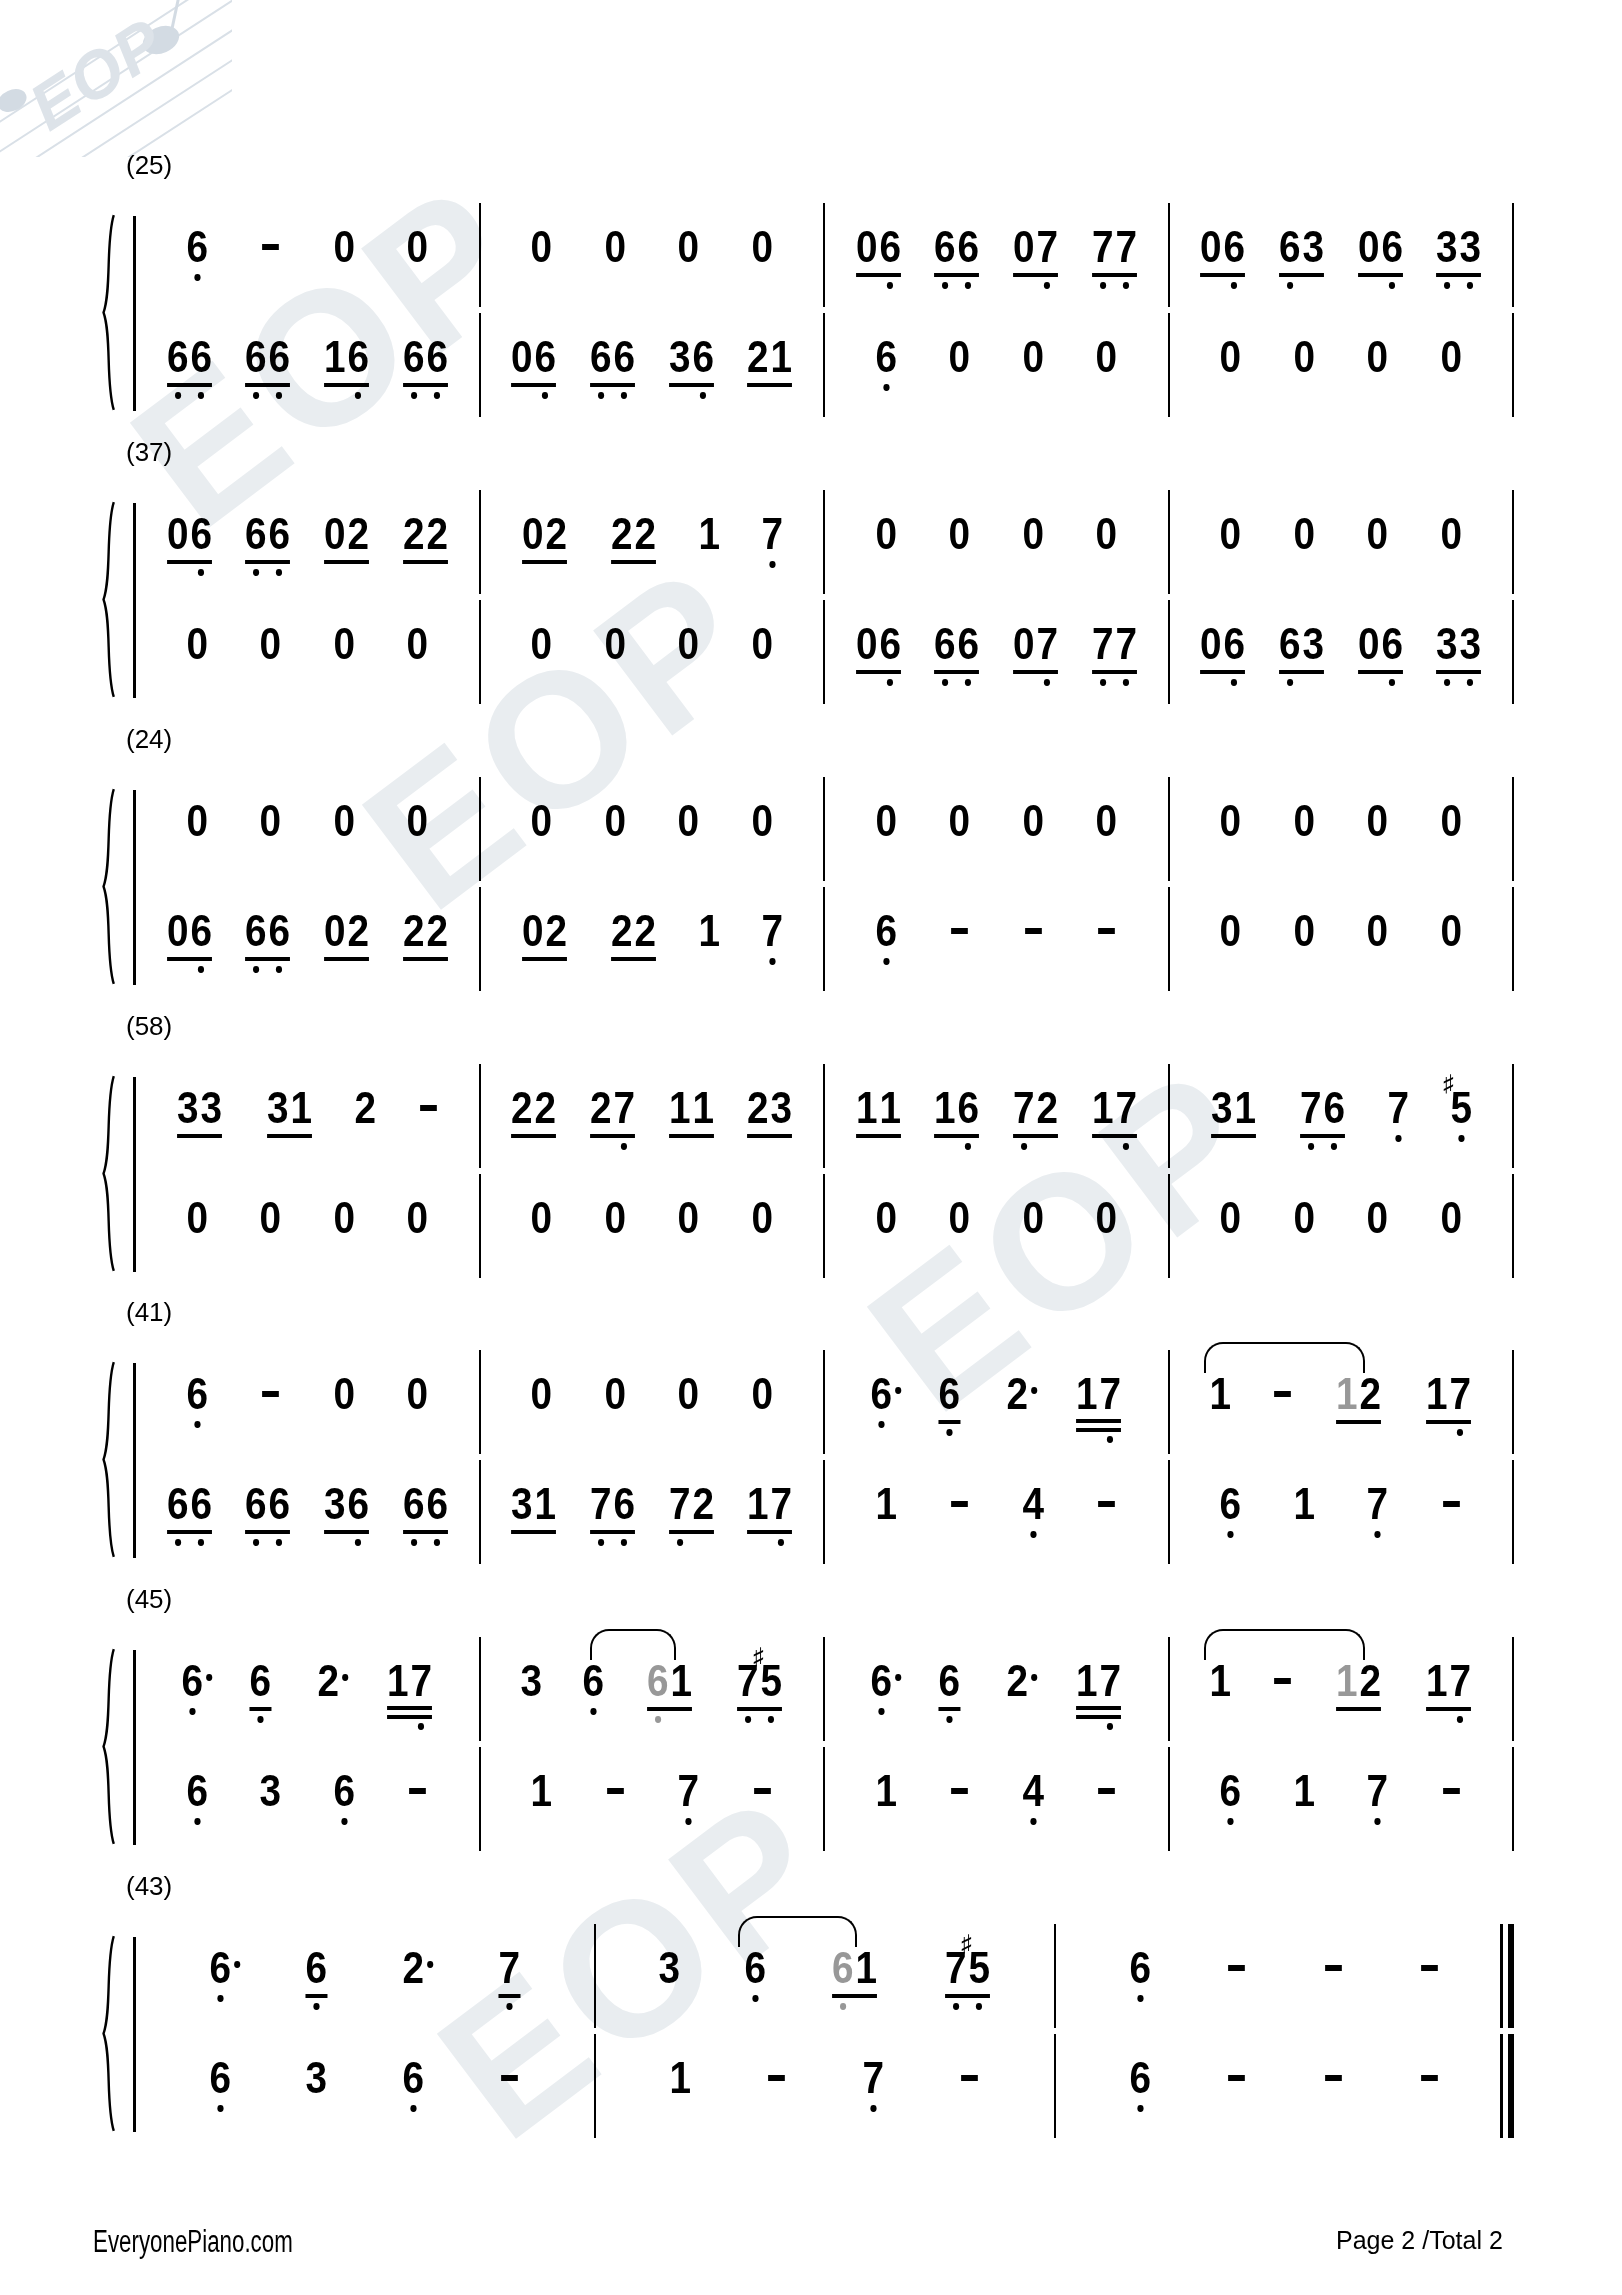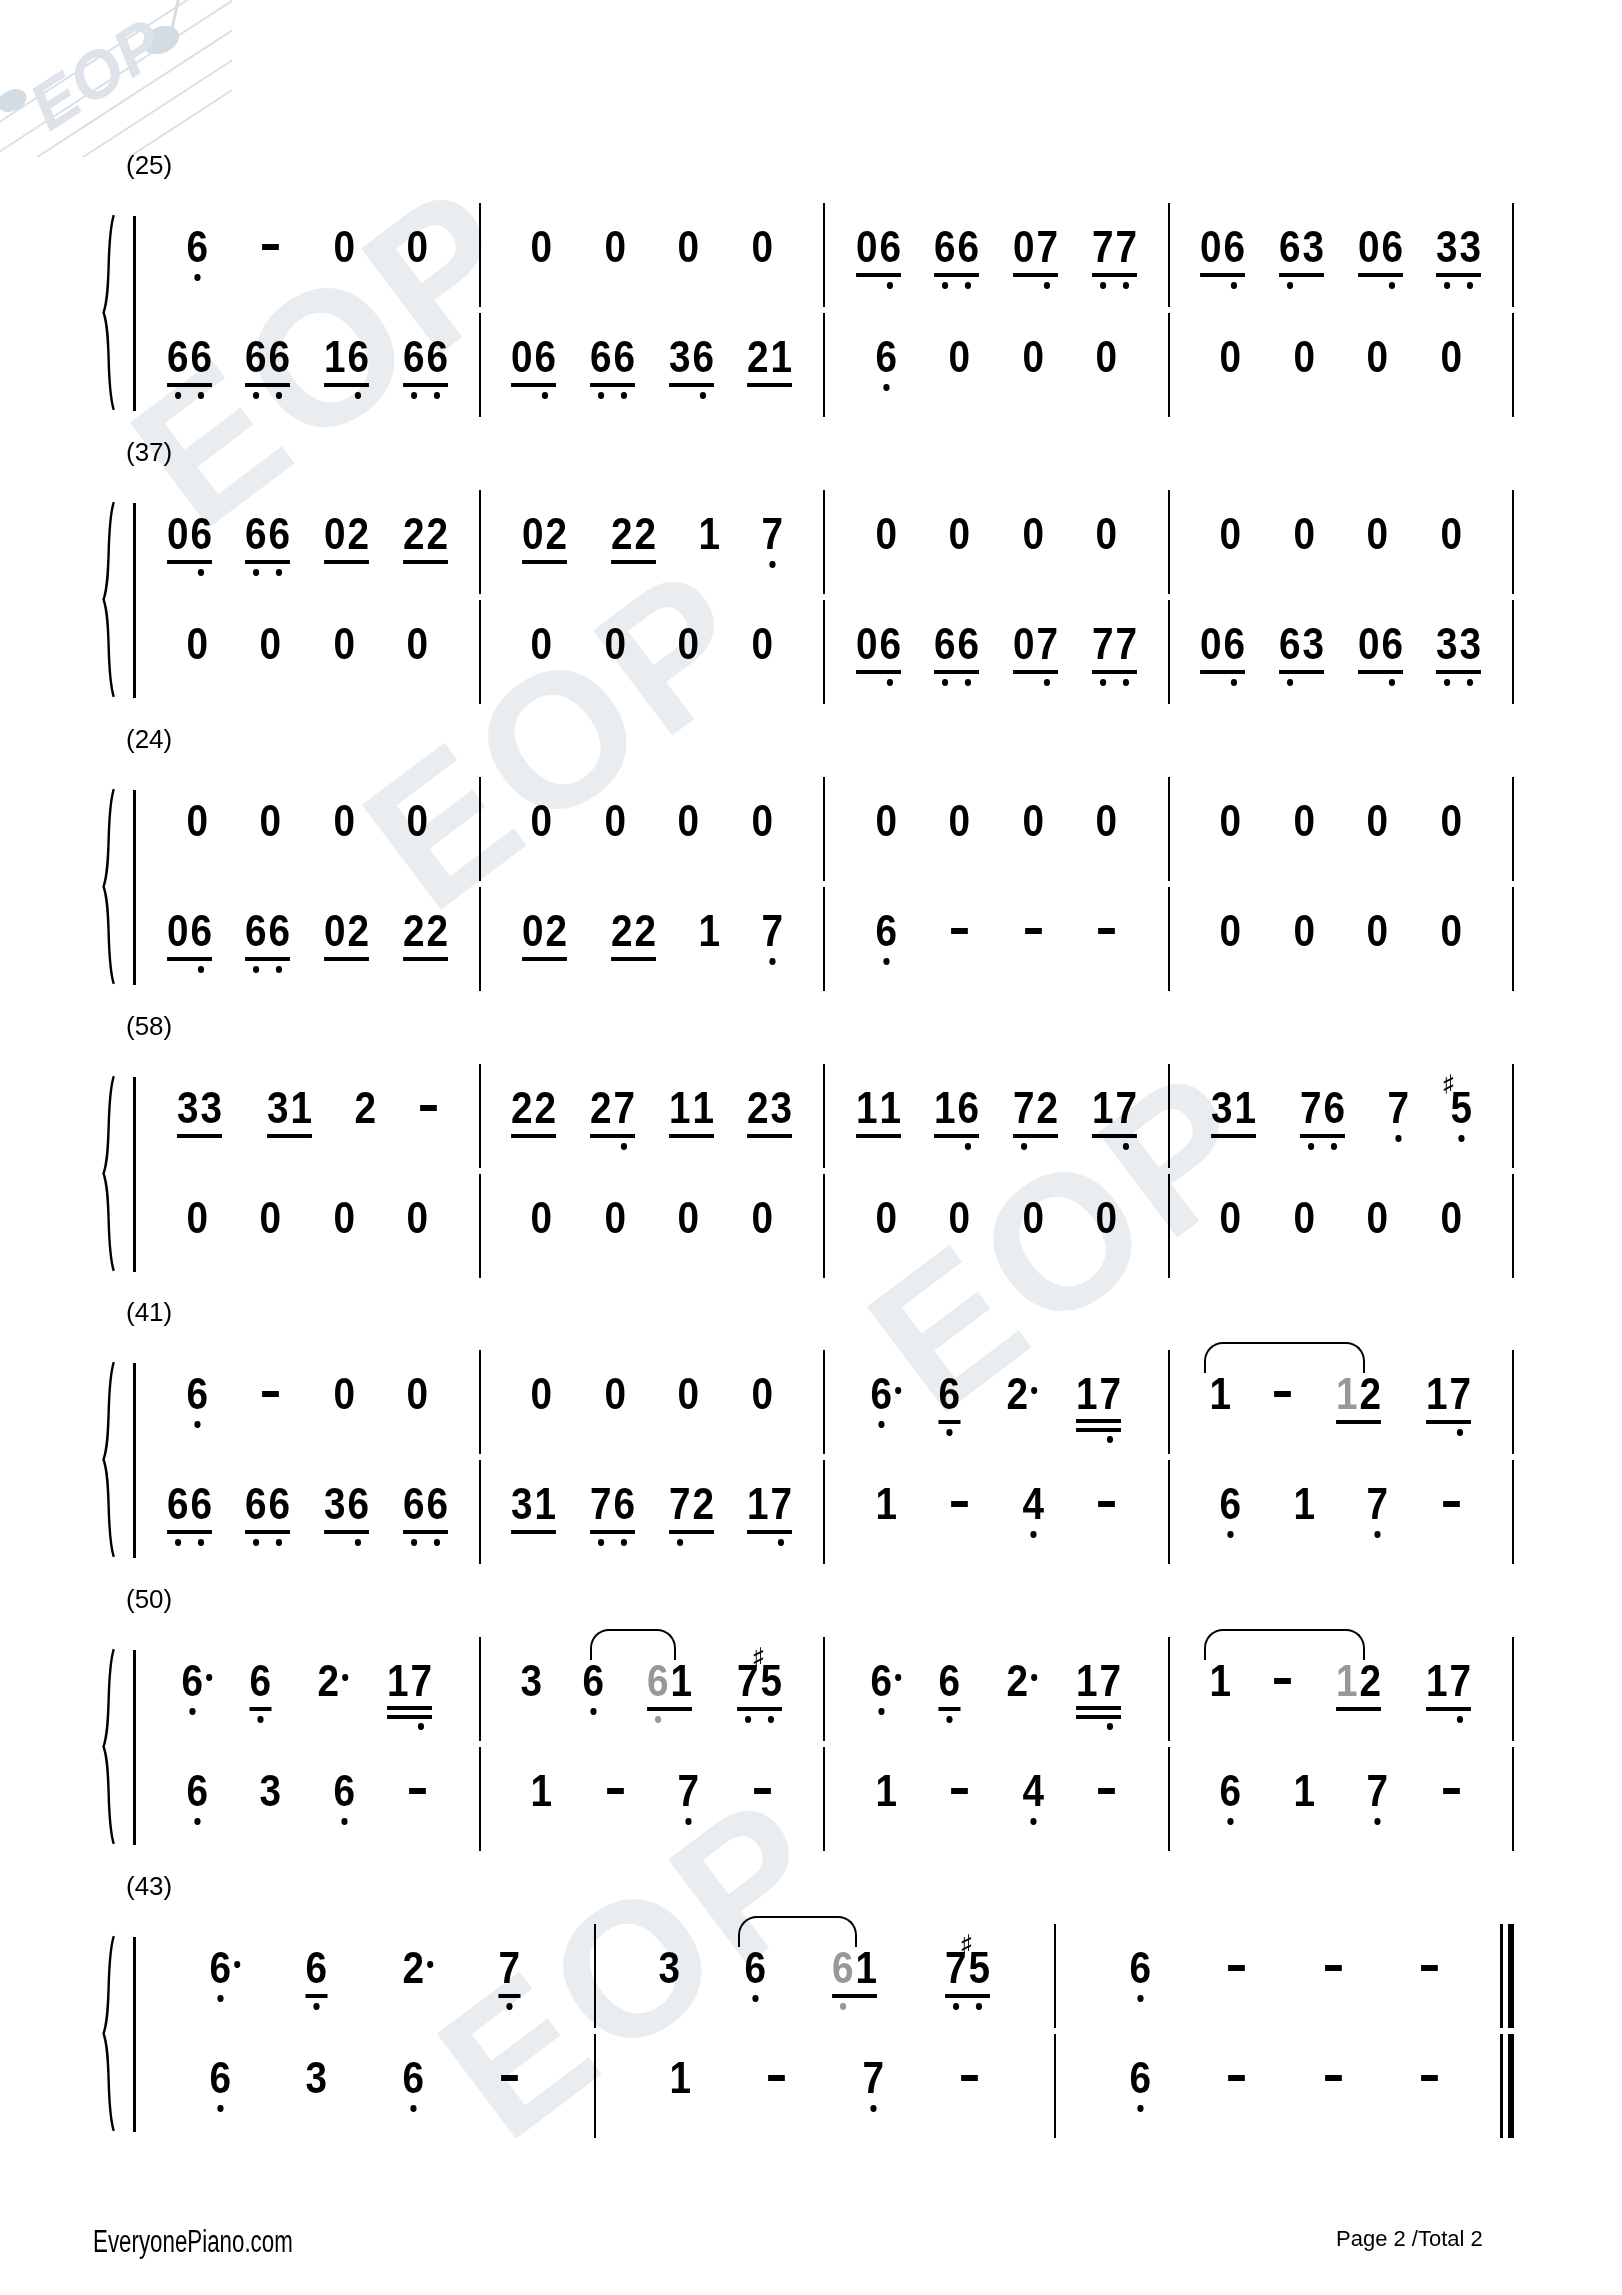--- a/index.html
+++ b/index.html
@@ -58,21 +58,21 @@
   .ldot.gray { background:#989898; }
   .slur {
     position:absolute; top:-8.2px; height:31px; border:2.7px solid #000; border-bottom:none;
     border-radius:19px 19px 0 0; box-sizing:border-box;
   }
   
   .footer-left {
     position:absolute; left:93px; top:2224px; font-size:31px; color:#000;
     transform:scaleX(0.72); transform-origin:left top;
   }
-  .footer-right { position:absolute; left:1336px; top:2226px; font-size:22px; color:#000; }
+  .footer-right { position:absolute; left:1336px; top:2226px; font-size:25px; color:#000; }
 </style>
 </head>
 <body>
 
 <div class="logo">
   <div class="staff">
     <div class="sline"></div>
       <div class="sline"></div>
       <div class="sline"></div>
       <div class="sline"></div>
@@ -1780,21 +1780,21 @@
               </span>
             </div>
             <div class="dots">
               <span class="dotcell"></span>
             </div>
           </div>
         </div>
       </div>
     </div>
     <div class="system" style="top: 1584px;">
-      <div class="syslabel">(50)</div>
+      <div class="syslabel">(45)</div>
       <svg class="brace" viewBox="0 0 26 292">
         <path d="M20,3 C8,42 17,112 5,146 C17,180 8,250 20,289" fill="none" stroke="#000" stroke-width="3.5"></path>
       </svg>
       <div class="startbar"></div>
       <div class="line upper">
         <div class="measure">
           <div class="grp">
             <div class="notes">
               <span class="note">6<span class="augdot"></span></span>
             </div>

